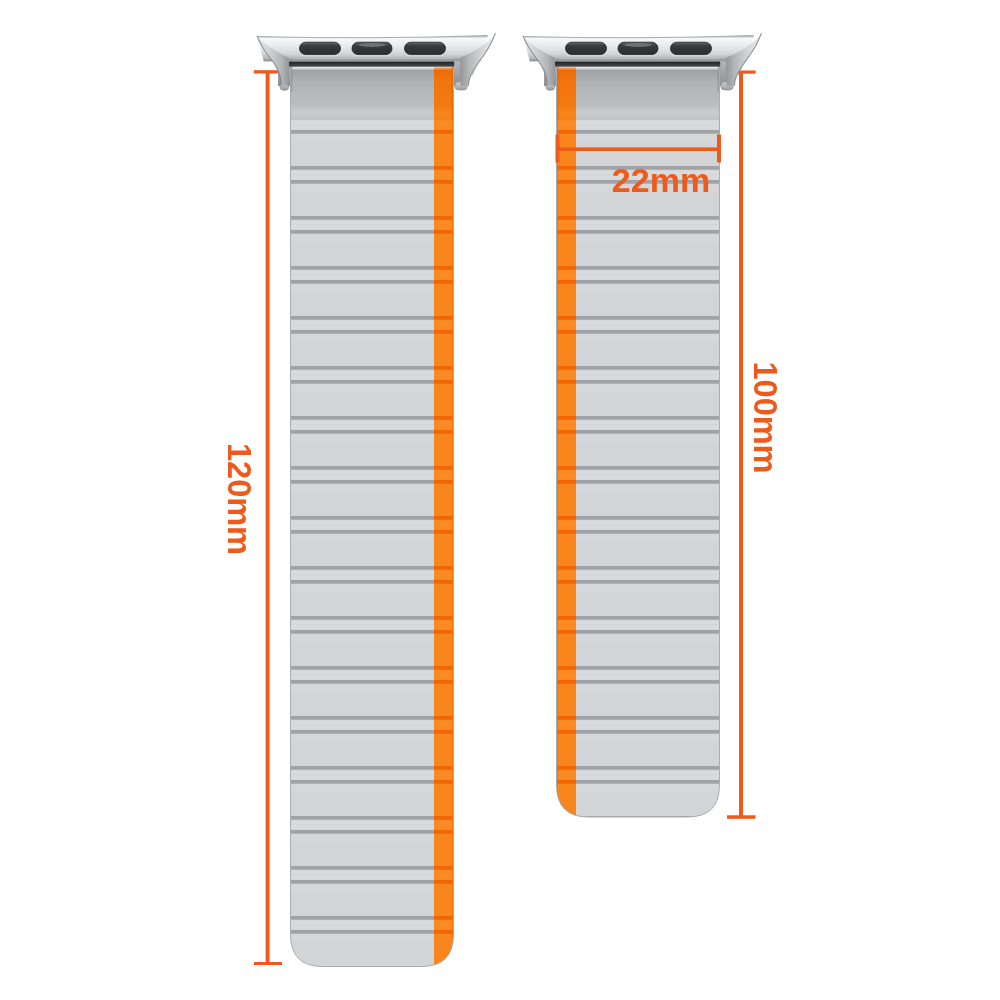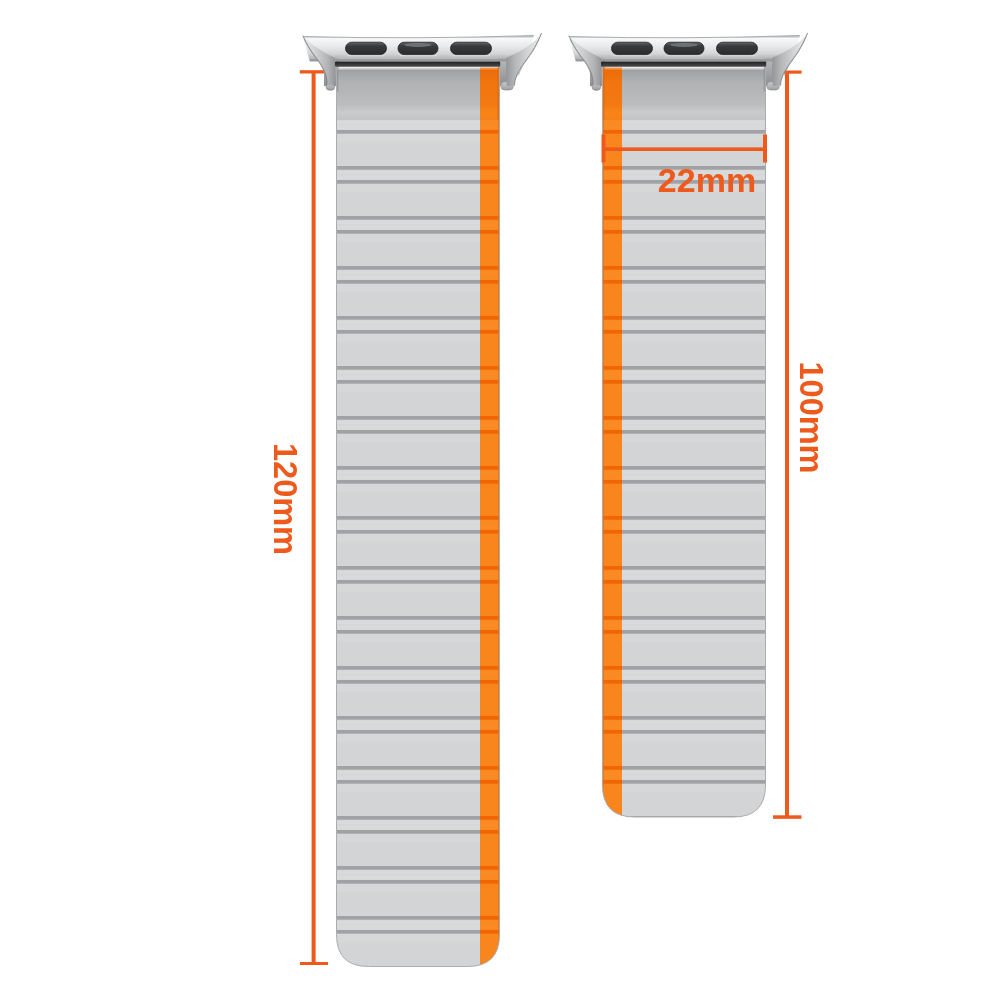--- a/index.html
+++ b/index.html
@@ -1,17 +1,17 @@
 <!DOCTYPE html>
 <html><head>
 <meta charset="utf-8">
 <style>
   html,body{margin:0;padding:0;background:#ffffff;}
   .wrap{width:935px;height:1000px;position:relative;overflow:hidden;background:#ec4899;
-        font-family:"Liberation Sans", sans-serif;margin-left:46px;}
+        font-family:"Liberation Sans", sans-serif;}
 </style>
 </head>
 <body>
 <div class="wrap">
 <svg width="1000" height="1000" viewBox="0 0 1000 1000">
 <defs>
 
   <pattern id="pgray" patternUnits="userSpaceOnUse" width="20" height="50" patternTransform="translate(0,16)">
     <rect x="0" y="0" width="20" height="50" fill="#d2d4d5"></rect>
     <rect x="0" y="18" width="20" height="8" fill="#d6d8d9" opacity="0.8"></rect>

